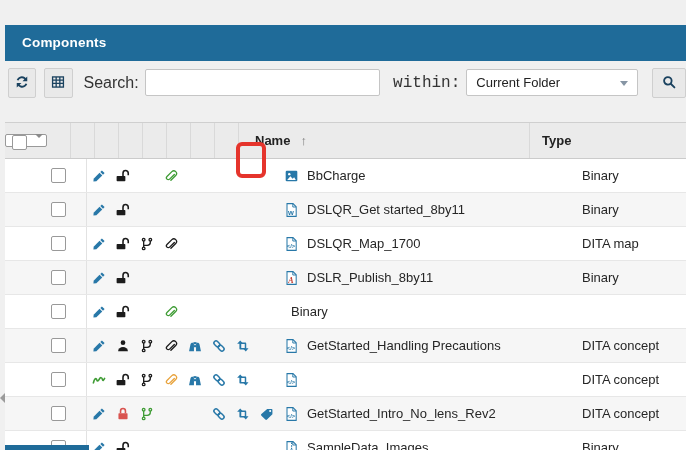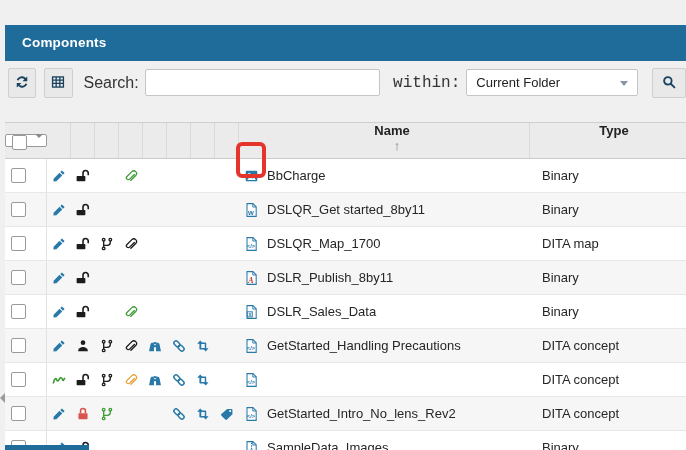--- a/index.html
+++ b/index.html
@@ -17,30 +17,30 @@
         font-family:"Liberation Sans","DejaVu Sans",sans-serif;}
   .select{width:181px;height:27px;margin-top:1px;border:1px solid #c5c5c5;border-radius:2px;background:#fff;
         box-sizing:border-box;font-size:13px;color:#222;display:flex;align-items:center;
         padding:0 20px 0 9px;position:relative;cursor:pointer;}
   .select .caret{position:absolute;right:9px;top:11px;width:0;height:0;
         border-left:4.5px solid transparent;border-right:4.5px solid transparent;border-top:5px solid #8695a4;}
   .grid{background:#fff;}
   .grid-header{display:flex;height:37px;background:#ebebeb;border-top:1px solid #cfcfcf;
         border-bottom:1px solid #cbcbcb;box-sizing:border-box;font-size:13px;font-weight:bold;color:#222;
         align-items:center;}
-  .hcell{height:100%;box-sizing:border-box;border-right:1px solid #d9d9d9;display:flex;align-items:center;flex-direction:column;}
+  .hcell{height:100%;box-sizing:border-box;border-right:1px solid #d9d9d9;display:flex;align-items:center;}
   .hcell.cb{width:42px;padding-left:6px;}
   .hcell.ic{width:24px;}
   .hcell.nm{width:291px;padding-left:16px;}
   .hcell.tp{flex:1;border-right:none;padding-left:12px;}
   .sort-arrow{margin-left:10px;color:#7d7d7d;font-weight:normal;font-size:13px;}
   .hdr-caret{margin-left:8px;width:0;height:0;border-left:4px solid transparent;
         border-right:4px solid transparent;border-top:4.5px solid #8a8a8a;cursor:pointer;}
   .row{display:flex;height:34px;background:#fff;border-bottom:1px solid #e7e7e7;box-sizing:border-box;
-        font-size:13px;color:#262626;align-items:center;}
+        font-size:13px;color:#262626;align-items:center;padding-left:40px;}
   .row:nth-child(even){background:#f6f6f6;}
   .cell{height:100%;display:flex;align-items:center;box-sizing:border-box;}
   .cb-cell{width:42px;border-right:1px solid #e2e2e2;padding-left:6px;}
   .icons-cell{width:192px;}
   .slot{width:24px;height:100%;display:flex;align-items:center;justify-content:center;}
   .name-cell{width:291px;padding-left:4px;}
   .name-cell .nm-text{margin-left:8px;cursor:pointer;}
   .type-cell{flex:1;padding-left:12px;}
   .cb{width:13px;height:13px;border:1px solid #999;border-radius:2px;background:#fff;display:inline-block;cursor:pointer;}
   .ficon{display:flex;width:16px;justify-content:center;}
@@ -301,31 +301,20 @@
               <span class="slot">
                 <svg width="14" height="14" viewBox="0 0 16 16" xmlns="http://www.w3.org/2000/svg">
                   <path fill="none" stroke="#3f9c35" stroke-width="1.5" stroke-linecap="round" d="M11.8 6.2 L6.4 11.6 a2.1 2.1 0 0 1 -3 -3 L9 3 a3.1 3.1 0 0 1 4.4 4.4 L7.9 12.9"></path>
                 </svg>
               </span>
               <span class="slot"></span>
               <span class="slot"></span>
               <span class="slot"></span>
               <span class="slot"></span>
             </div>
-            <div class="cell name-cell">
-              <span class="ficon">
-                <svg width="15" height="16" viewBox="0 0 16 16" xmlns="http://www.w3.org/2000/svg">
-                  <path fill="#fff" stroke="#2878a8" stroke-width="1.1" d="M3.2 1.2 H9.6 L13 4.6 V14.8 H3.2 Z"></path>
-                  <path fill="none" stroke="#2878a8" stroke-width="1" d="M9.4 1.4 V4.8 H12.8"></path>
-                  <rect x="3.4" y="7.8" width="5.4" height="5.4" fill="none" stroke="#2878a8" stroke-width="1"></rect>
-                  <text x="4.7" y="12.4" font-size="5.8" font-weight="bold" fill="#2878a8" font-family="Liberation Sans, sans-serif">x</text>
-                </svg>
-              </span>
-              <span class="nm-text">DSLR_Sales_Data</span>
-            </div>
             <div class="cell type-cell">Binary</div>
           </div>
           <div class="row">
             <div class="cell cb-cell">
               <span class="cb"></span>
             </div>
             <div class="cell icons-cell">
               <span class="slot">
                 <svg width="14" height="14" viewBox="0 0 16 16" xmlns="http://www.w3.org/2000/svg">
                   <path fill="#2878a8" d="M11.3 1.6 L14.4 4.7 L12.6 6.5 L9.5 3.4 Z"></path>

